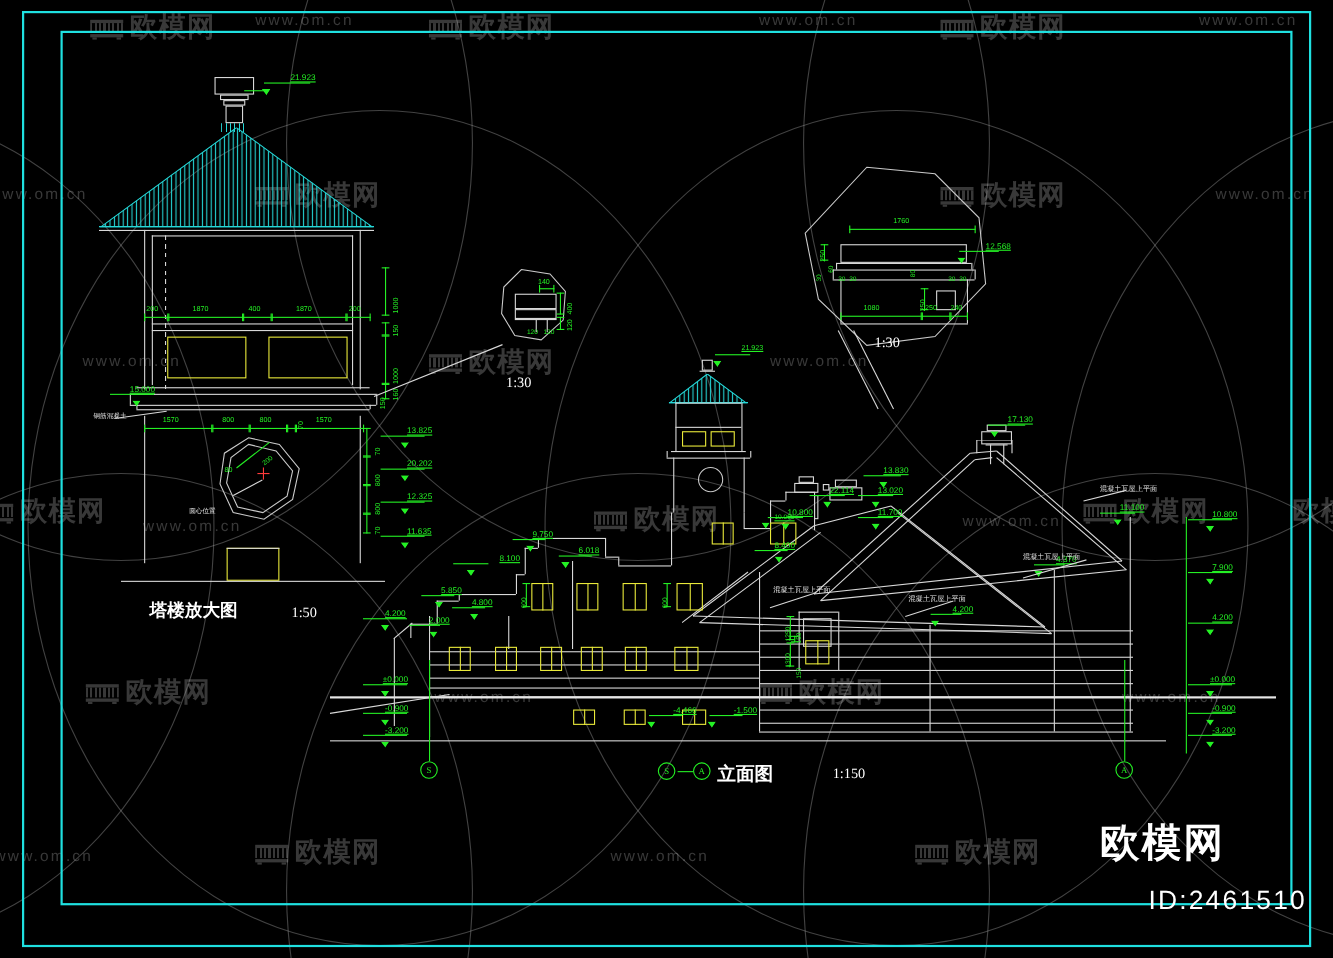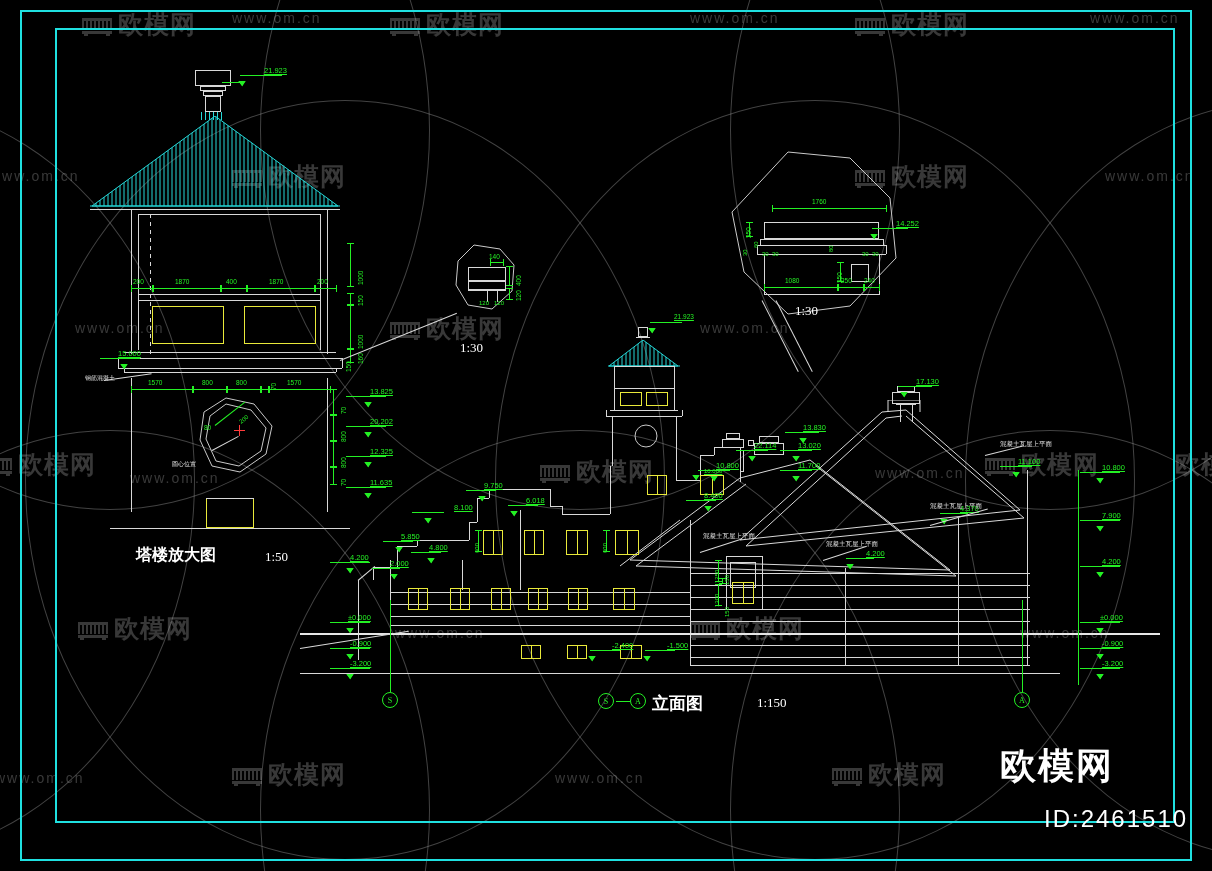--- a/index.html
+++ b/index.html
@@ -373,21 +373,21 @@
     <div class="dim" style="left:764px;top:287px;width:74px;"></div>
     <div class="dtxt" style="left:785px;top:277px;">1080</div>
     <div class="dim" style="left:838px;top:287px;width:26px;"></div>
     <div class="dtxt" style="left:841px;top:277px;">250</div>
     <div class="dim" style="left:864px;top:287px;width:16px;"></div>
     <div class="dtxt" style="left:864px;top:277px;">240</div>
 
     <div class="lvl" style="left:872px;top:228px;">
       <div class="lvl-base" style="width:36px;"></div>
         <div class="lvl-tri" style="left:-2px;"></div>
-      <div class="lvl-text">14.252</div>
+      <div class="lvl-text">12.568</div>
     </div>
 
     <div class="ln" style="left:762px;top:300px;width:80px;height:1px;transform:rotate(63deg);transform-origin:left center;"></div>
     <div class="ln" style="left:776px;top:300px;width:80px;height:1px;transform:rotate(63deg);transform-origin:left center;"></div>
     <div class="txt tw10" style="left:795px;top:303px;font-size:13px;font-family:'Liberation Serif',serif;">1:30</div>
   </div>
 
   <div>
 
     <div class="box" style="left:638px;top:327px;width:10px;height:10px;"></div>
@@ -658,21 +658,21 @@
 
     <div class="lvl" style="left:372px;top:568px;">
       <div class="lvl-base" style="width:28px;"></div>
         <div class="lvl-tri" style="left:18px;"></div>
       <div class="lvl-text" style="left:0;">2.000</div>
     </div>
 
     <div class="lvl" style="left:590px;top:650px;">
       <div class="lvl-base" style="width:30px;"></div>
         <div class="lvl-tri" style="left:-2px;"></div>
-      <div class="lvl-text" style="left:4px;">-2.400</div>
+      <div class="lvl-text" style="left:4px;">-4.466</div>
     </div>
 
     <div class="lvl" style="left:645px;top:650px;">
       <div class="lvl-base" style="width:30px;"></div>
         <div class="lvl-tri" style="left:-2px;"></div>
       <div class="lvl-text" style="left:4px;">-1.500</div>
     </div>
 
     <div class="dimv" style="left:478px;top:530px;height:22px;"></div>
     <div class="dtxtv" style="left:474px;top:553px;font-size:6px;">600</div>

